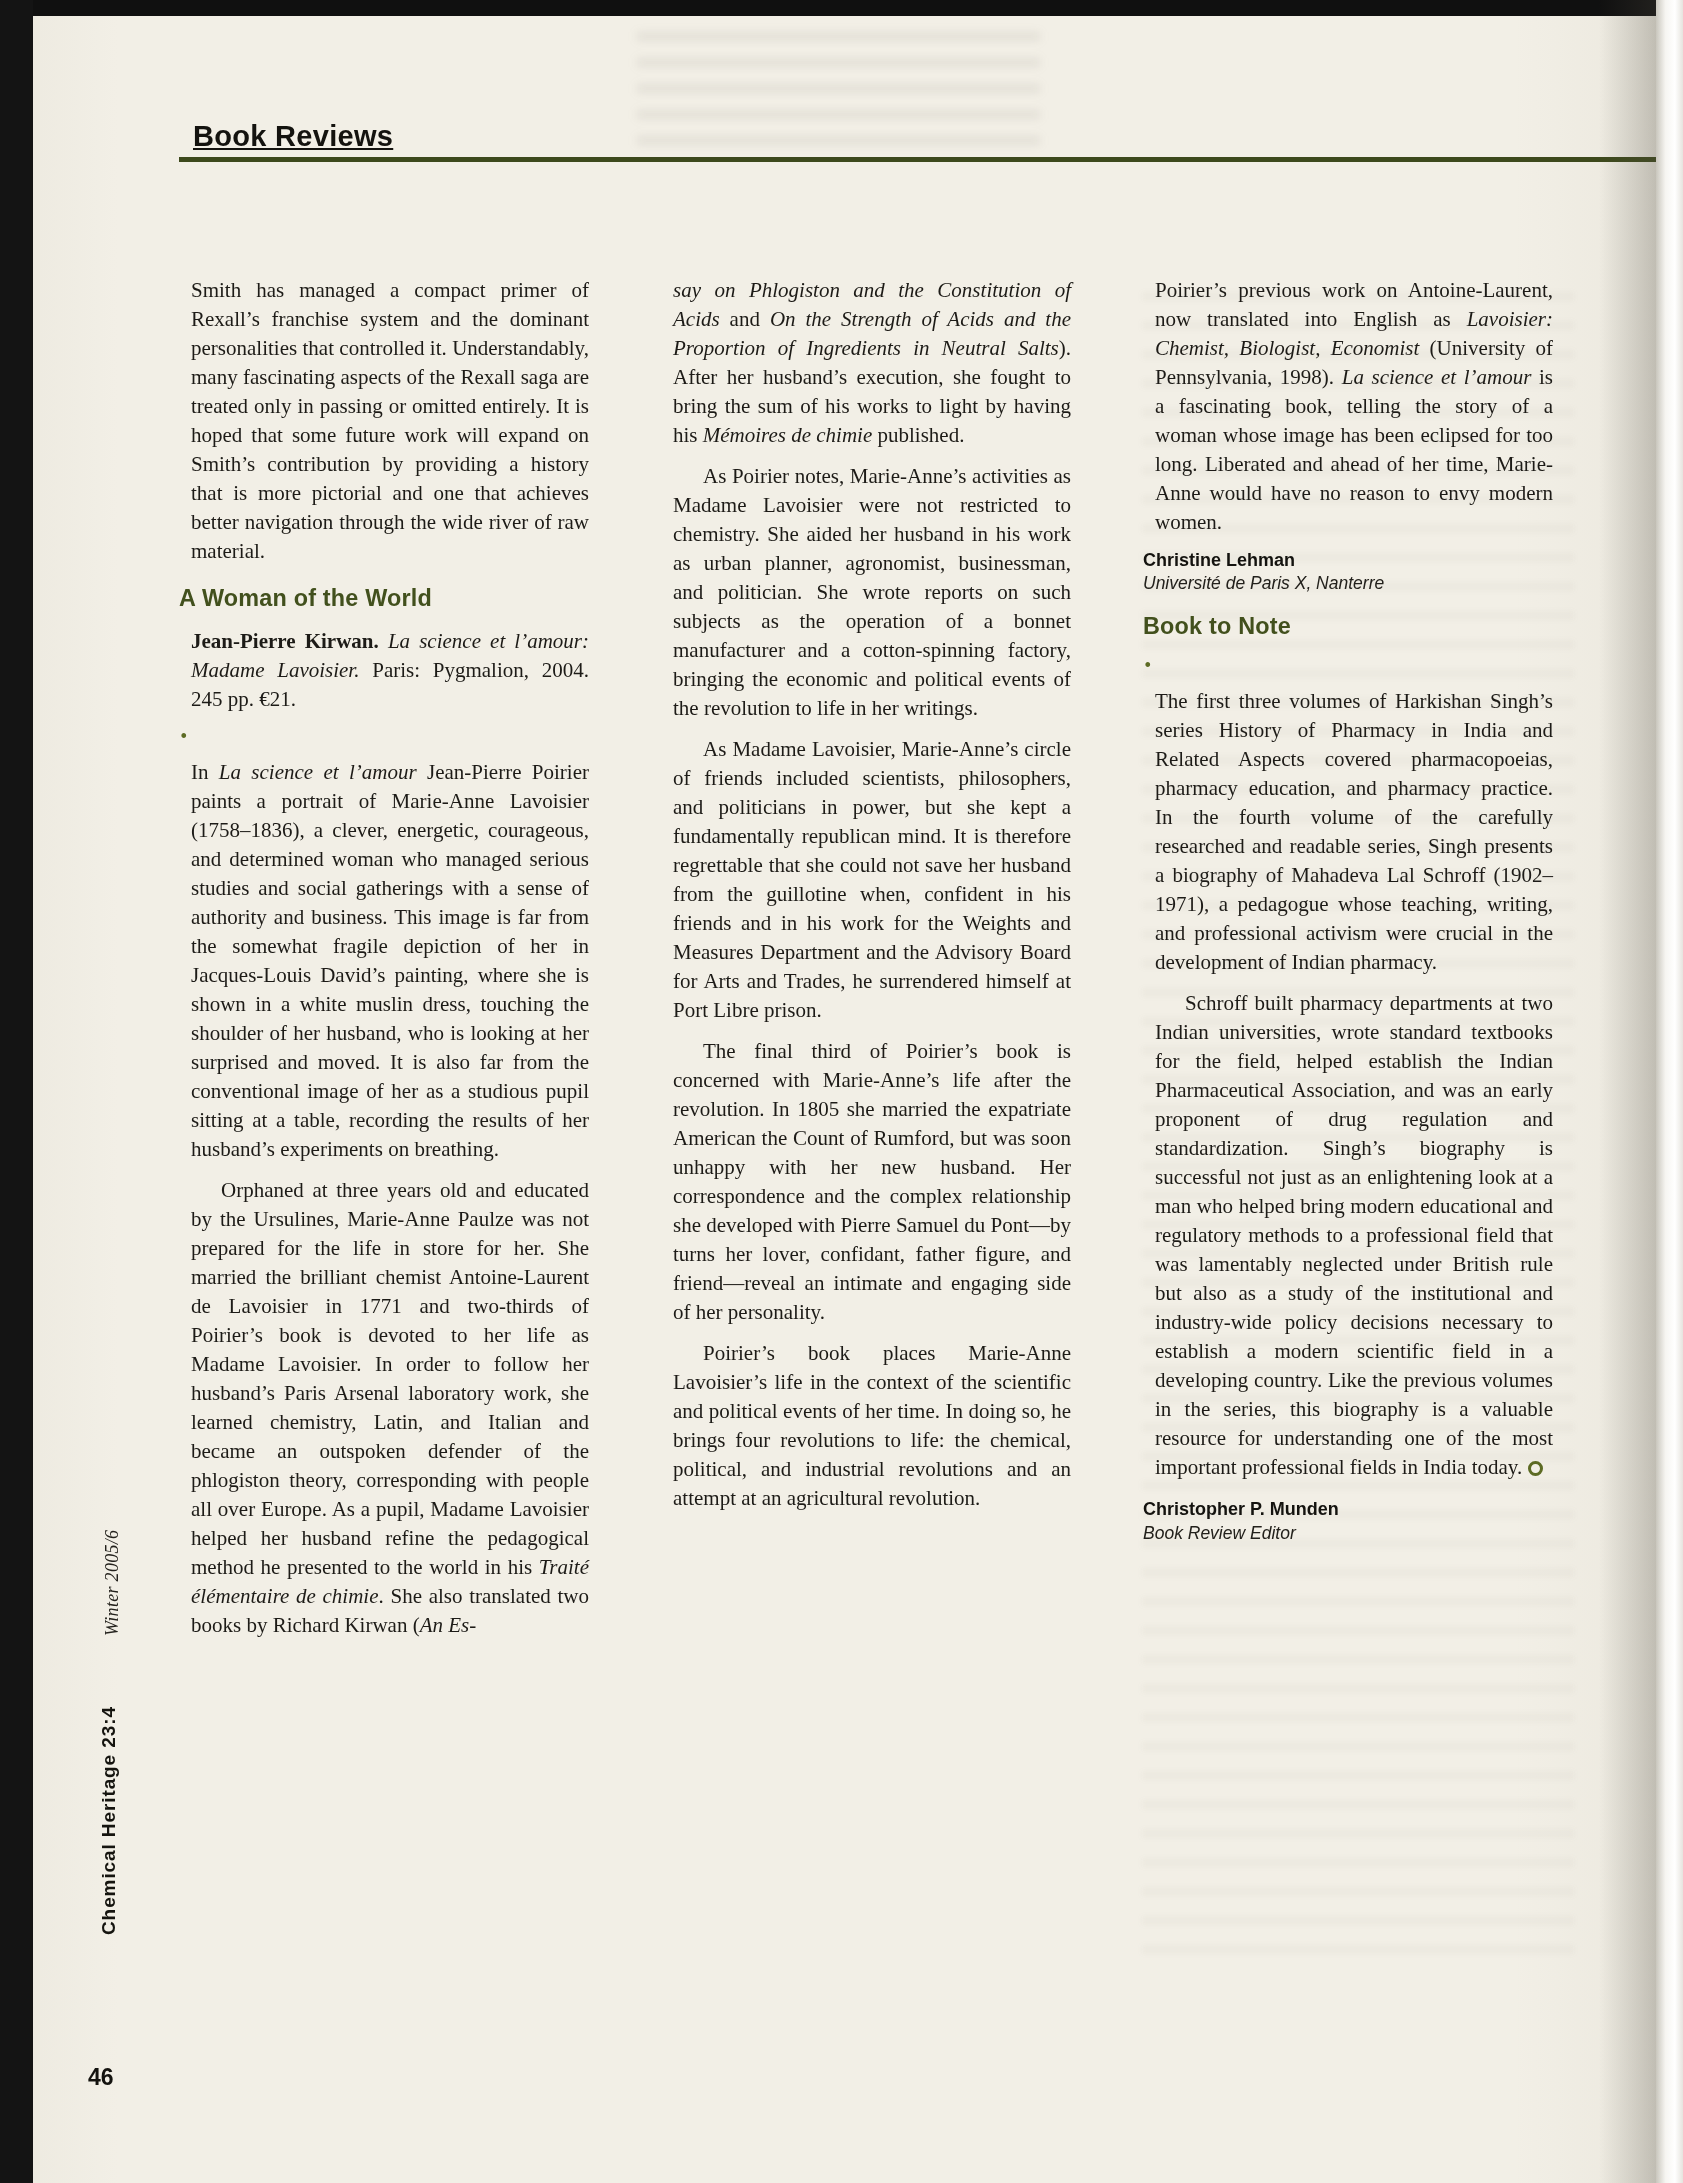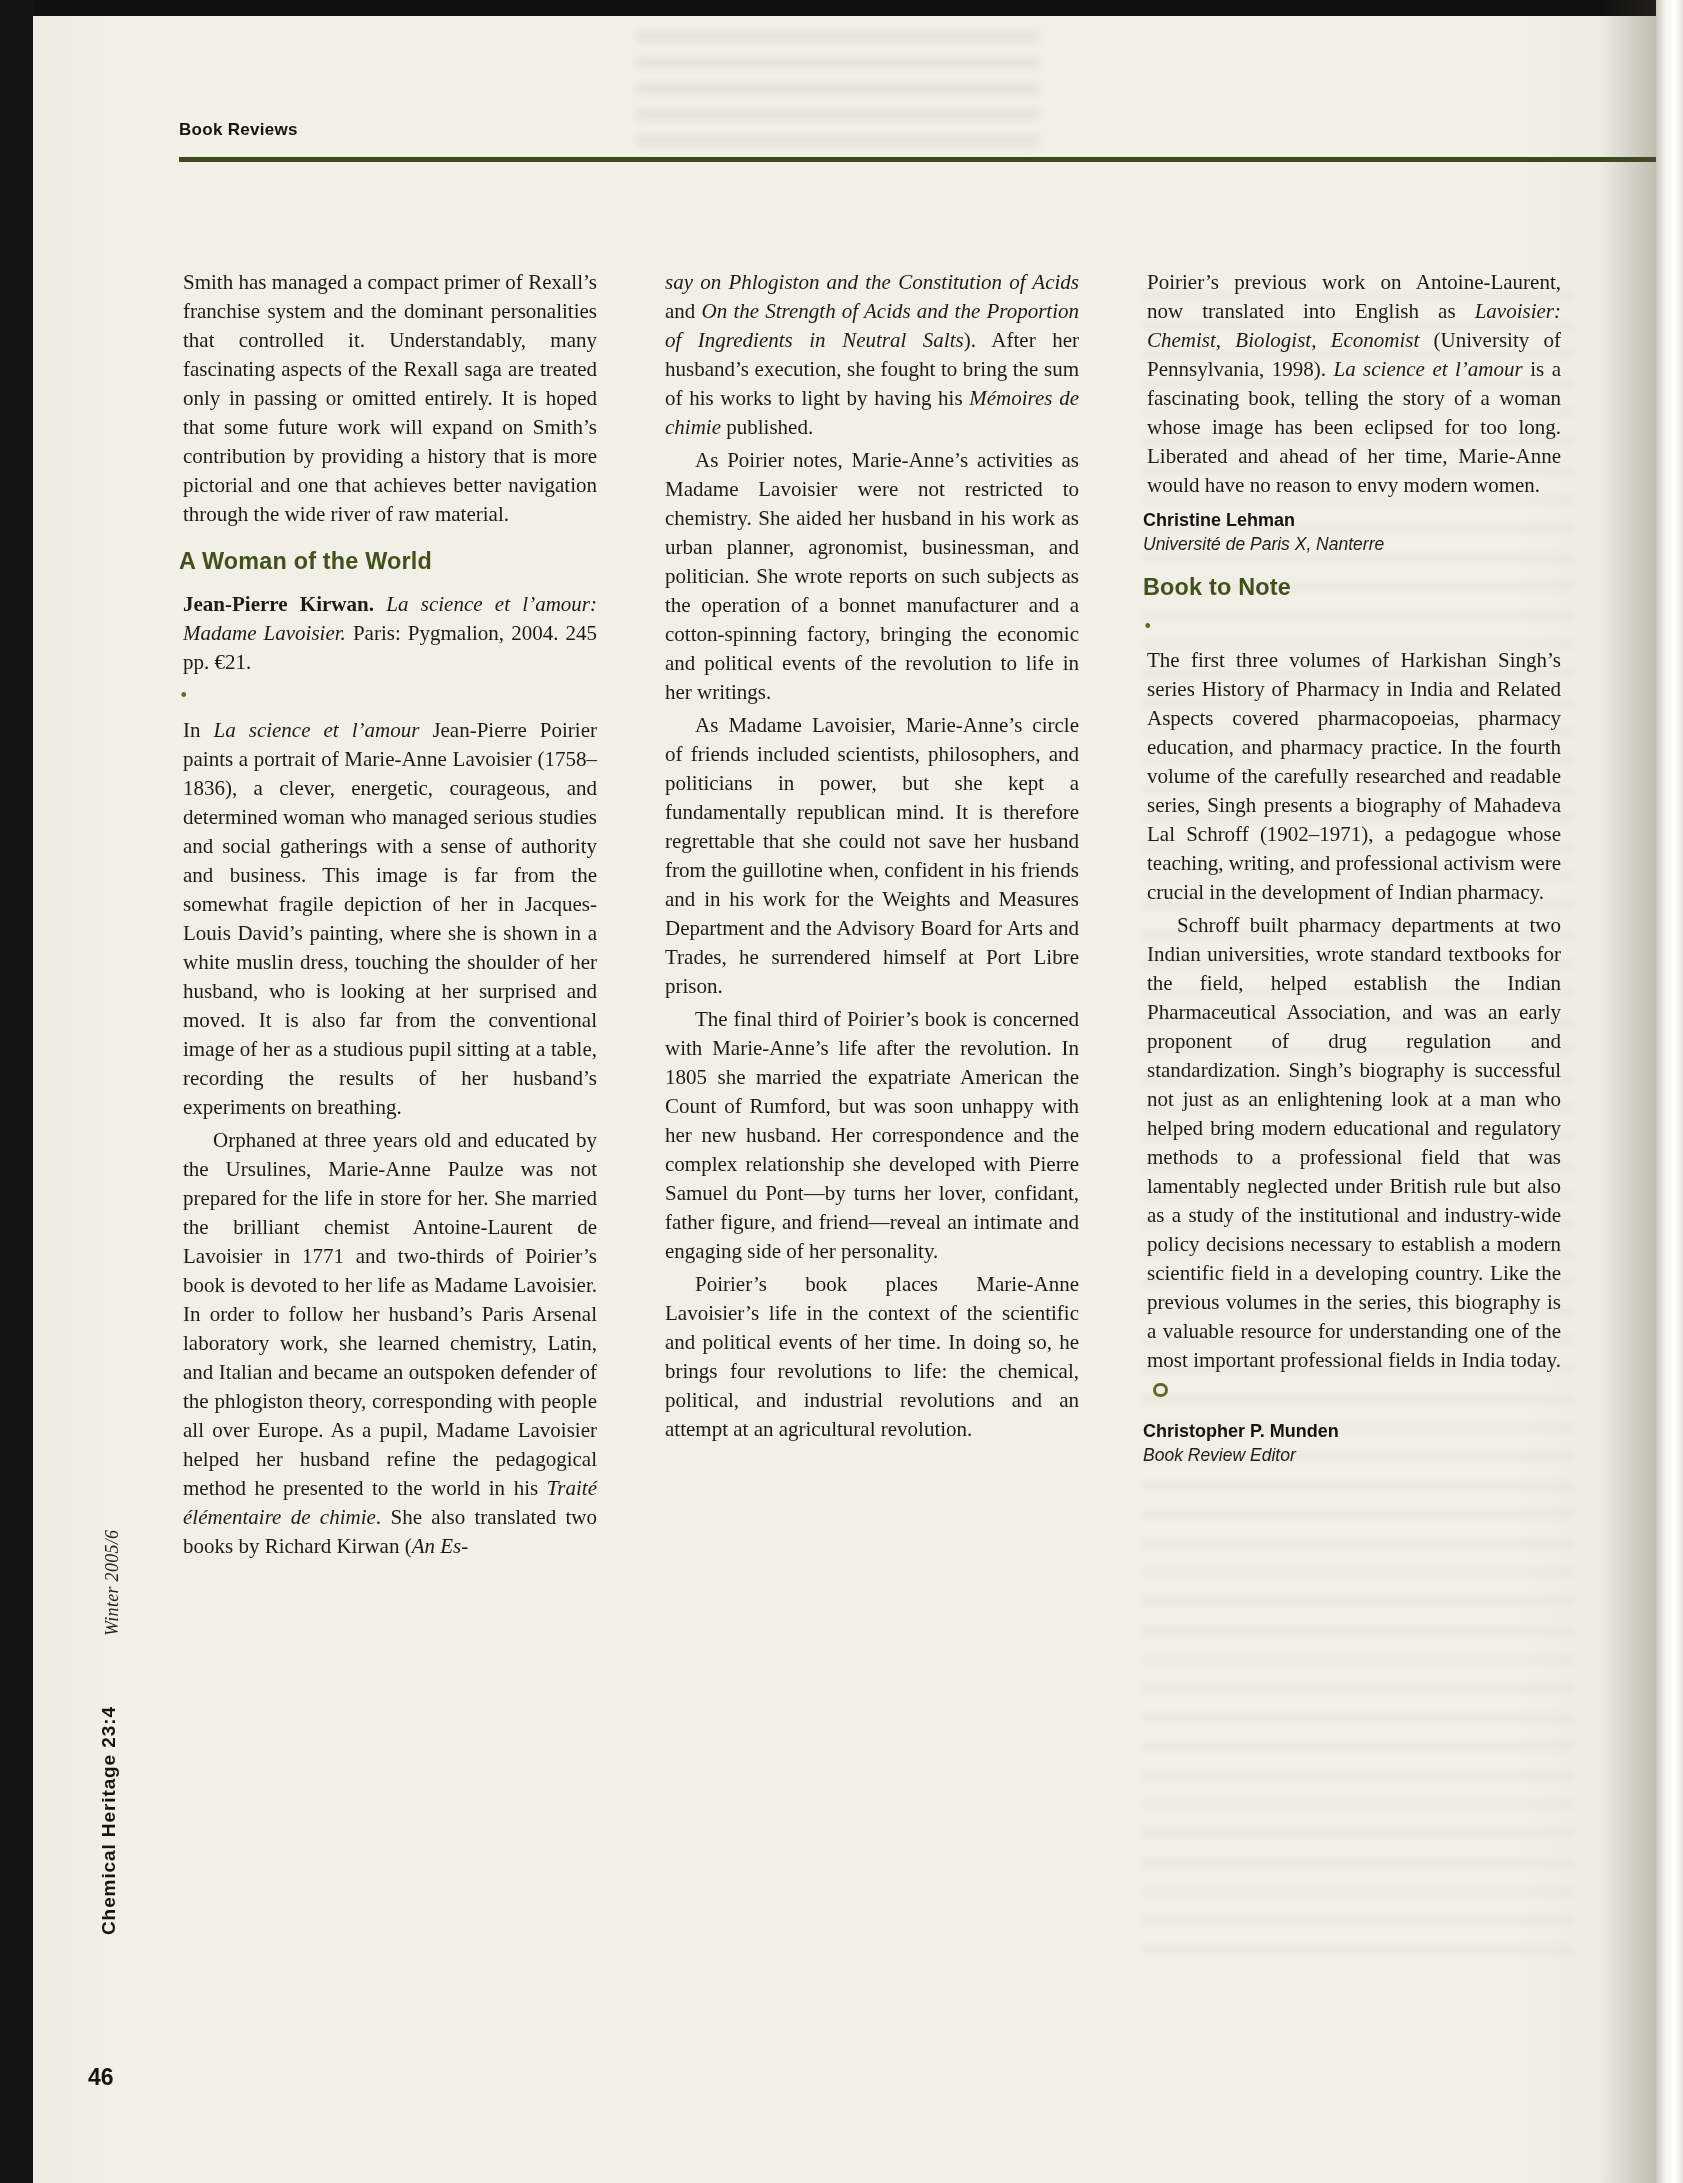--- a/index.html
+++ b/index.html
@@ -16,29 +16,29 @@
     background:linear-gradient(to right, rgba(90,85,75,0), rgba(80,75,65,0.28)); }
   .curl { position:absolute; top:0; right:0; width:27px; height:100%; z-index:5;
     background:linear-gradient(to right,#c9c6bd,#f6f5f1 35%,#ffffff 70%,#e6e4de); }
   .ghost1 { position:absolute; left:637px; top:32px; width:403px; height:129px;
     background:repeating-linear-gradient(to bottom, rgba(125,120,110,0.12) 0 9.4px, rgba(0,0,0,0) 9.4px 26px);
     filter:blur(4.1px); }
   .ghost2 { position:absolute; left:1142px; top:292px; width:432px; height:1666px;
     background:repeating-linear-gradient(to bottom, rgba(120,115,105,0.045) 0 8.8px, rgba(0,0,0,0) 8.8px 29px);
     filter:blur(2.9px); }
   
-  .header-title { position:absolute; left:179px; top:120px;
+  .header-title { position:absolute; left:193px; top:120px;
     font-family:"Liberation Sans","DejaVu Sans",sans-serif; font-weight:bold;
-    font-size:17px; letter-spacing:0.3px; color:#14130f; }
+    font-size:29px; letter-spacing:0.3px; color:#14130f;text-decoration:underline; }
   .header-rule { position:absolute; left:179px; top:157px; width:1477px; height:4.7px; background:#3d491c; }
   
   .columns { position:absolute; left:179px; top:264px; width:1386px;
     display:flex; gap:60px; }
   .col { flex:0 0 422px; width:422px; font-size:21px; line-height:29px; text-align:justify; }
-  .col p { margin:4px; text-indent:30px; }
+  .col p { margin:12px; text-indent:30px; }
   .col p.noindent { text-indent:0; }
   .reviewer { margin-top:9.4px; }
   .reviewer-name { display:block;
     font-family:"Liberation Sans","DejaVu Sans",sans-serif; font-weight:bold;
     font-size:18px; line-height:23.4px; color:#14130f; }
   .reviewer-affil { display:block; font-style:italic;
     font-family:"Liberation Sans","DejaVu Sans",sans-serif;
     font-size:17.5px; line-height:22px; color:#23211c; }
   .section-heading { margin:19px 0 15px;
     font-family:"Liberation Sans","DejaVu Sans",sans-serif; font-weight:bold;

